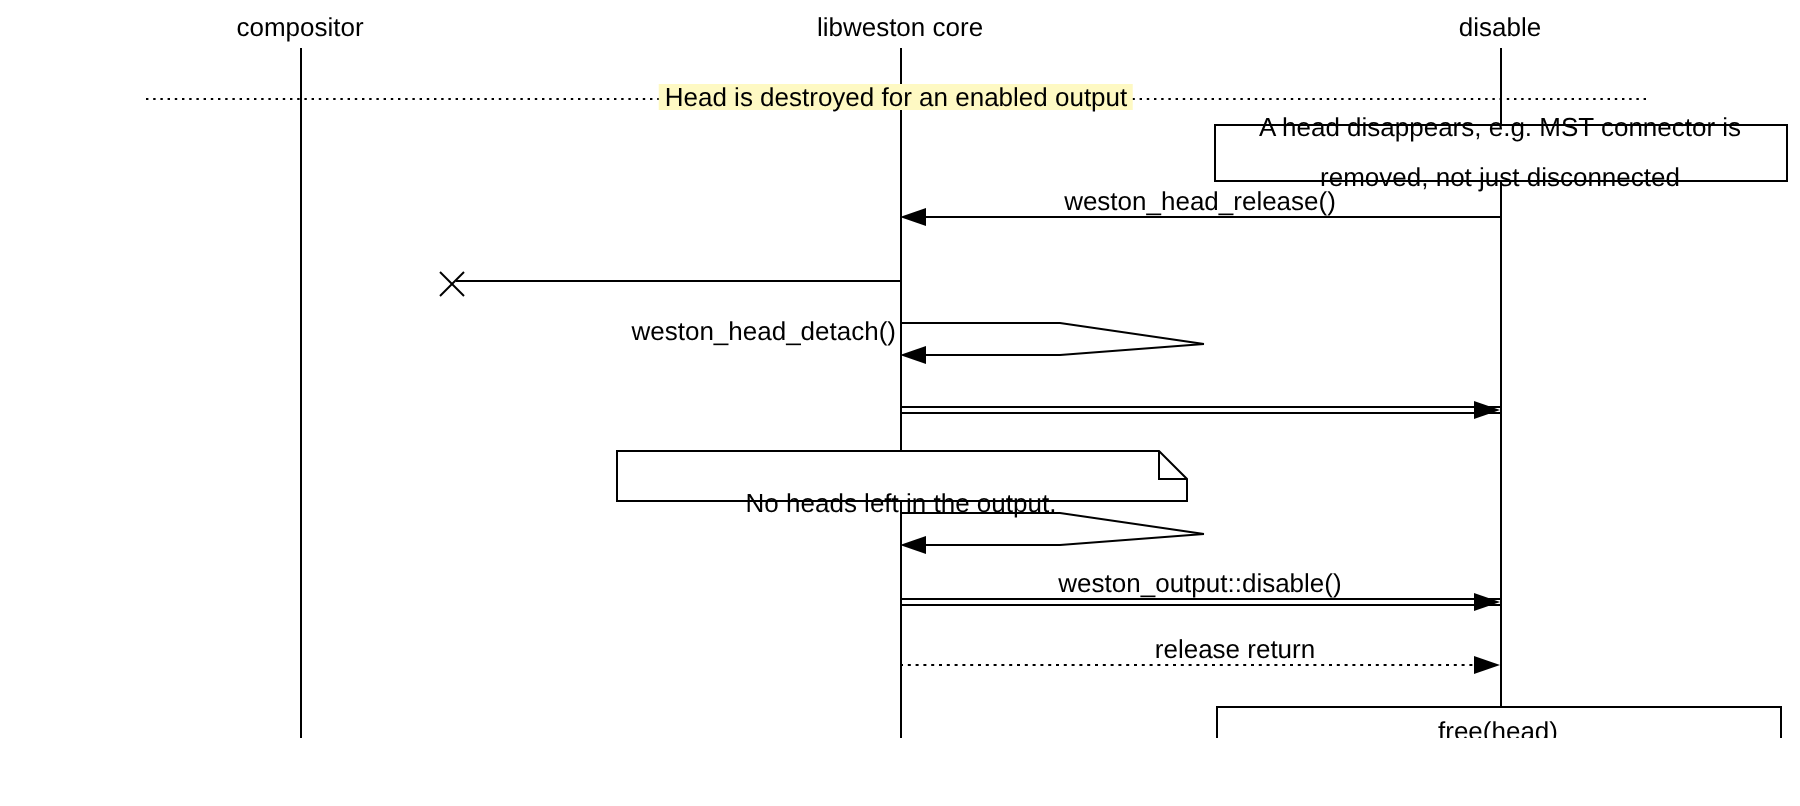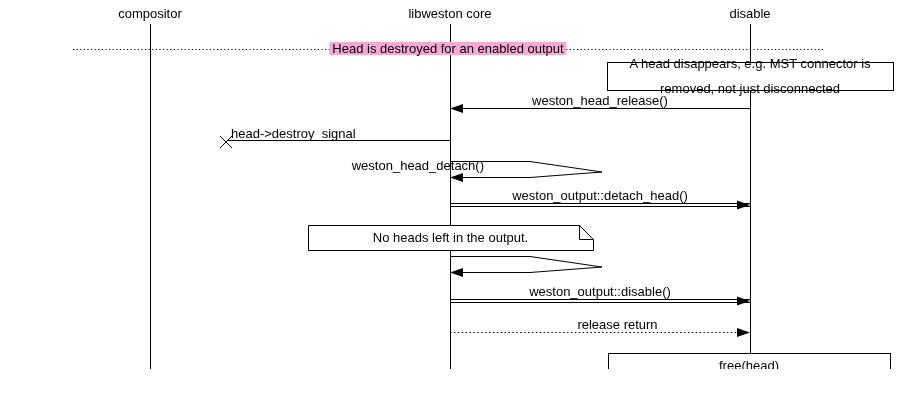--- a/index.html
+++ b/index.html
@@ -5,21 +5,21 @@
   html,body{margin:0;padding:0;background:#ffffff;}
   .canvas{
     position:relative;width:900px;height:369px;background:#ffffff;
     font-family:"Liberation Sans",sans-serif;font-size:13px;color:#000;
     overflow:hidden;
   }
   .canvas svg{position:absolute;left:0;top:0;}
   .lbl{position:absolute;white-space:nowrap;line-height:13px;}
   .ctr{transform:translateX(-50%);}
   .ralign{transform:translateX(-100%);}
-  .divlbl{background:#f9a8d4;padding:0 3px;}
+  .divlbl{background:#fef9c3;padding:0 3px;}
   .notebox{
     position:absolute;display:flex;flex-direction:column;
     align-items:center;justify-content:center;text-align:center;line-height:13px;gap:12px;
   }
 </style>
 </head>
 <body>
 
 <div class="canvas">
   <svg id="diagram-svg" width="900" height="403">
@@ -56,26 +56,24 @@
   <div class="lbl ctr" id="ent0" style="left: 150px; top: 7px;">compositor</div>
   <div class="lbl ctr" id="ent1" style="left: 450px; top: 7px;">libweston core</div>
   <div class="lbl ctr" id="ent2" style="left: 750px; top: 7px;">disable</div>
 
   <div class="lbl ctr divlbl" id="div0" style="left: 448px; top: 42px;">Head is destroyed for an enabled output</div>
 
   <div class="notebox" id="note0" style="left: 607px; top: 62px; width: 286px; height: 28px;">
     <div>A head disappears, e.g. MST connector is</div>
     <div>removed, not just disconnected</div>
   </div>
-  <div class="notebox" id="note1" style="left: 308px; top: 225px; width: 285px; height: 25px;">
+  <div class="notebox" id="note1" style="left: 308px; top: 239px; width: 285px; height: 25px;">
     <div>No heads left in the output.</div>
   </div>
   <div class="notebox" id="note2" style="left: 608px; top: 353px; width: 282px; height: 25px; text-align: right;">
     <div>free(head)</div>
   </div>
 
   <div class="lbl ctr" id="msg0" style="left: 600px; top: 94px;">weston_head_release()</div>
-  <div class="lbl" id="msg1" style="left: 231px; top: 127px;">head-&gt;destroy_signal</div>
-  <div class="lbl ralign" id="msg2" style="left: 448px; top: 159px; margin-left: 36px;">weston_head_detach()</div>
-  <div class="lbl ctr" id="msg3" style="left: 600px; top: 189px;">weston_output::detach_head()</div>
+  <div class="lbl ralign" id="msg2" style="left: 448px; top: 159px;">weston_head_detach()</div>
   <div class="lbl ctr" id="msg5" style="left: 600px; top: 285px;">weston_output::disable()</div>
   <div class="lbl ctr" id="msg6" style="left: 600px; top: 318px; padding-left: 35px;">release return</div>
 </div>
 
 </body></html>

